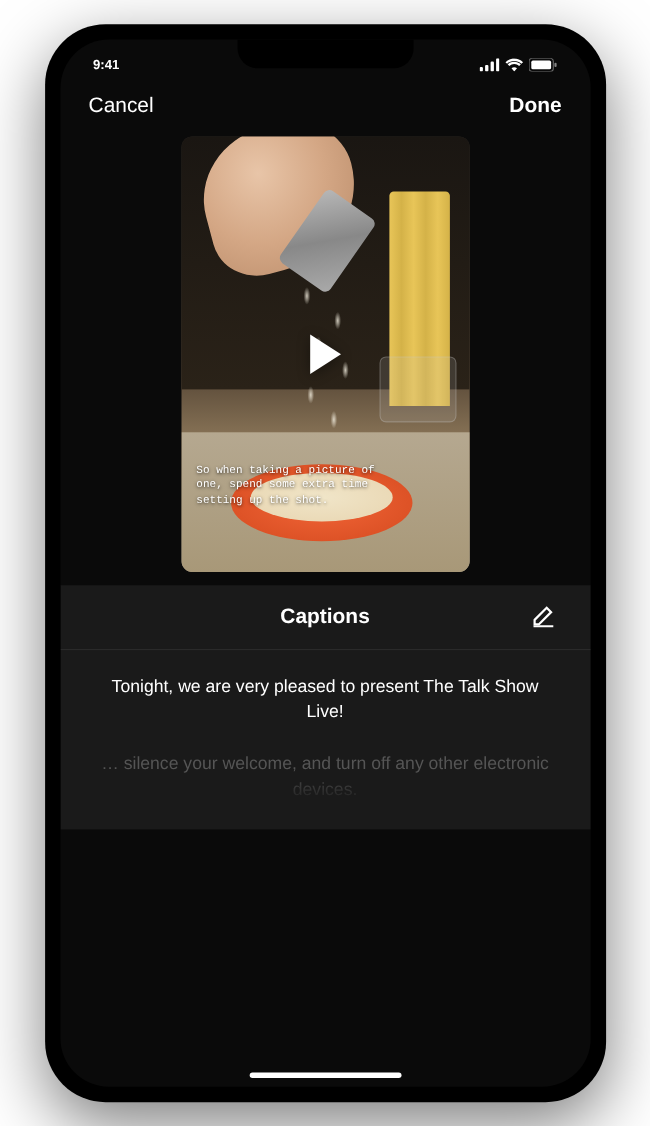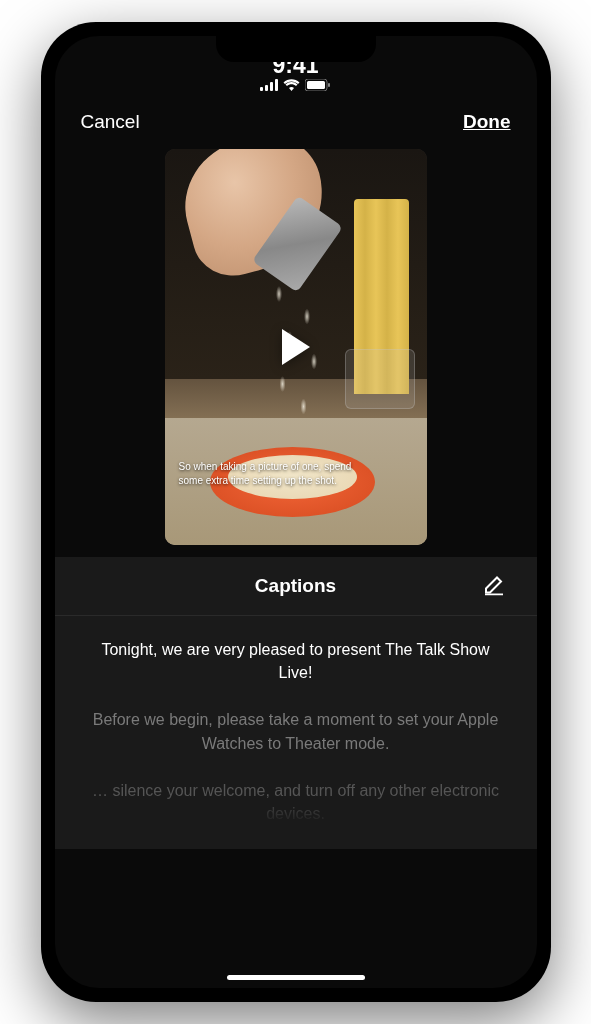--- a/index.html
+++ b/index.html
@@ -49,23 +49,22 @@
       border-radius: 0 0 18px 18px;
       z-index: 100;
     }
     
     .status-bar {
       display: flex;
       justify-content: space-between;
       align-items: center;
       padding: 16px 30px 6px;
       color: #fff;
-      font-size: 23px;
+      font-size: 12px;
       font-weight: 600;
-      flex-direction: column;
     }
     
     .status-right {
       display: flex;
       align-items: center;
       gap: 5px;
     }
     
     .nav-bar {
       display: flex;
@@ -79,21 +78,20 @@
       color: #fff;
       font-size: 19px;
       font-weight: 400;
       background: none;
       border: none;
       cursor: pointer;
     }
     
     .nav-btn.done {
       font-weight: 600;
-      text-decoration: underline;
     }
     
     .video-container {
       flex: 0 0 auto;
       display: flex;
       justify-content: center;
       padding: 6px 0 12px;
     }
     
     .video-preview {
@@ -218,20 +216,21 @@
     .caption-overlay {
       position: absolute;
       bottom: 58px;
       left: 14px;
       right: 56px;
       color: #fff;
       font-size: 10px;
       font-weight: 500;
       line-height: 1.35;
       text-shadow: 0 1px 3px rgba(0,0,0,0.8);
+      font-family: Liberation Mono, monospace;
     }
     
     .captions-section {
       background: #1a1a1a;
       padding-top: 0;
     }
     
     .captions-header {
       display: flex;
       justify-content: center;
@@ -361,20 +360,19 @@
         <button class="edit-button">
           <svg width="22" height="22" viewBox="0 0 22 22" fill="none" stroke="#fff" stroke-width="2">
             <path d="M3 15 L14 4 L18 8 L7 19 L3 19 Z"></path>
             <line x1="2" y1="21" x2="20" y2="21"></line>
           </svg>
         </button>
       </div>
 
       <div class="caption-list">
         <div class="caption-item active">Tonight, we are very pleased to present The Talk Show Live!</div>
-        <div class="caption-item">Before we begin, please take a moment to set your Apple Watches to Theater mode.</div>
         <div class="caption-item faded">… silence your welcome, and turn off any other electronic devices.</div>
       </div>
     </div>
 
     <div class="home-indicator"></div>
   </div>
 </div>
 
 </body></html>

